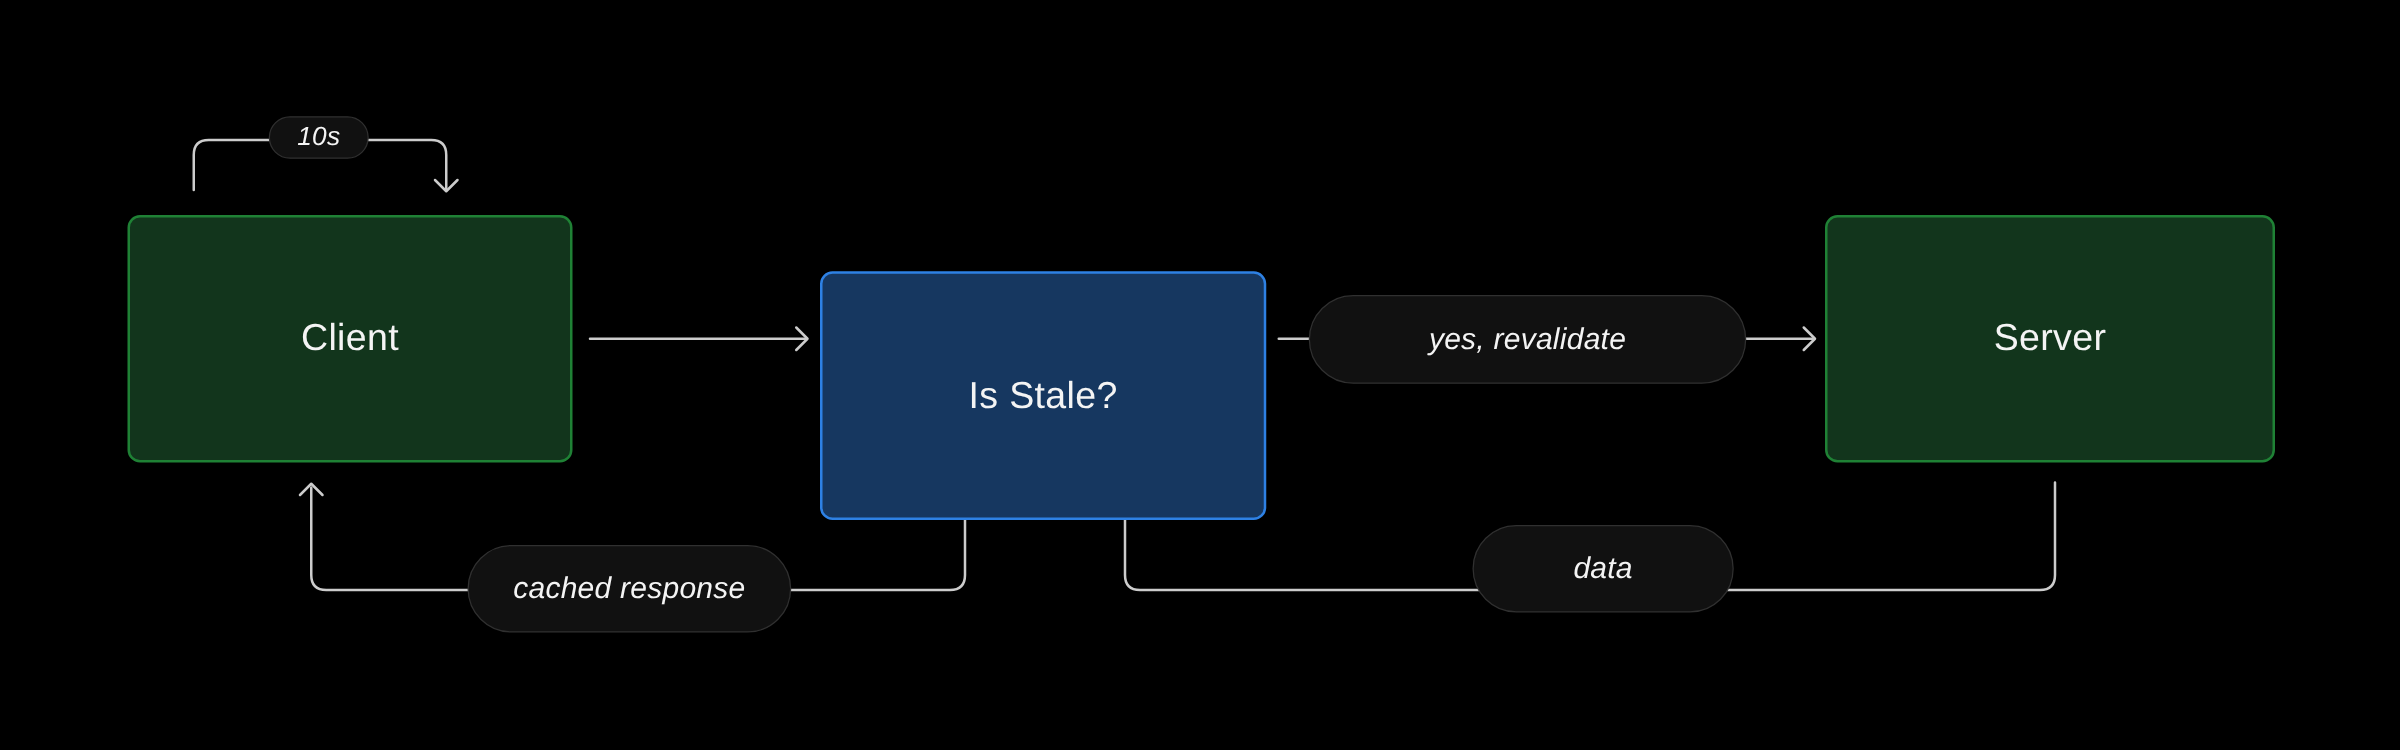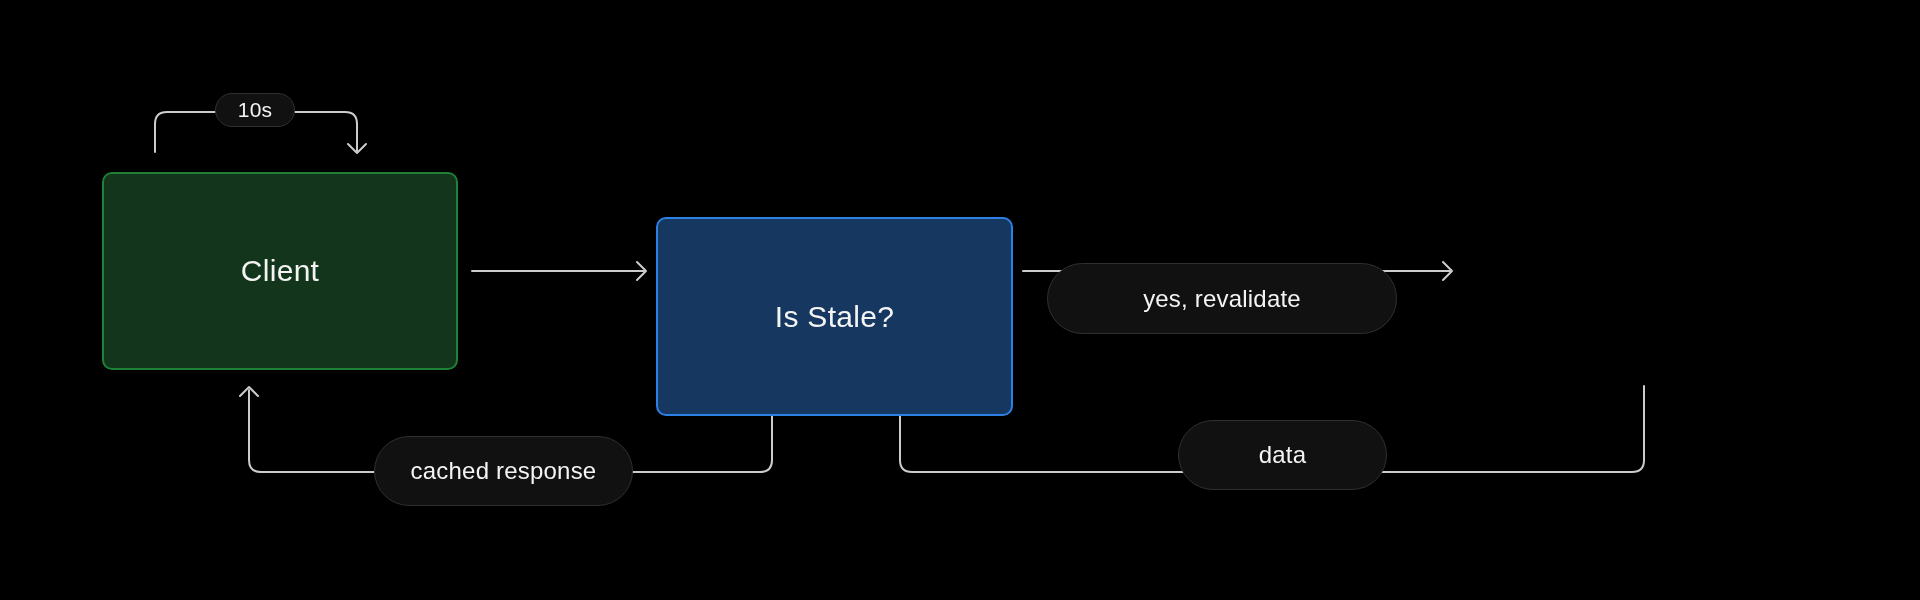--- a/index.html
+++ b/index.html
@@ -63,29 +63,30 @@
     position: absolute;
     display: flex;
     align-items: center;
     justify-content: center;
     background: var(--pill-fill);
     border: 1.5px solid var(--pill-border);
     color: var(--text);
     font-size: 24px;
     letter-spacing: 0.2px;
     border-radius: 999px;
+    font-style: italic;
   }
   .pill.small { font-size: 21px; }
 
   
   #node-client  { left: 102px;  top: 172px; width: 356px; height: 198px; }
   #node-stale   { left: 656px;  top: 172px; width: 357px; height: 199px; }
   #node-server  { left: 1460px; top: 172px; width: 360px; height: 198px; }
   #pill-10s     { left: 215px;  top: 93px;  width: 80px;  height: 34px; }
-  #pill-reval   { left: 1047px; top: 236px; width: 350px; height: 71px; margin-top: 27px; }
+  #pill-reval   { left: 1047px; top: 236px; width: 350px; height: 71px; }
   #pill-cached  { left: 374px;  top: 436px; width: 259px; height: 70px; }
   #pill-data    { left: 1178px; top: 420px; width: 209px; height: 70px; }
 </style>
 </head>
 <body>
 
 <div class="stage">
 
   <svg class="wires" viewBox="0 0 1920 600" aria-hidden="true">
 
@@ -106,20 +107,23 @@
   </svg>
 
   <div id="node-client" class="node green">
     <span>Client</span>
   </div>
 
   <div id="node-stale" class="node blue">
     <span>Is Stale?</span>
   </div>
 
+  <div id="node-server" class="node green">
+    <span>Server</span>
+  </div>
 
   <div id="pill-10s" class="pill small">
     <span>10s</span>
   </div>
 
   <div id="pill-reval" class="pill">
     <span>yes, revalidate</span>
   </div>
 
   <div id="pill-cached" class="pill">

